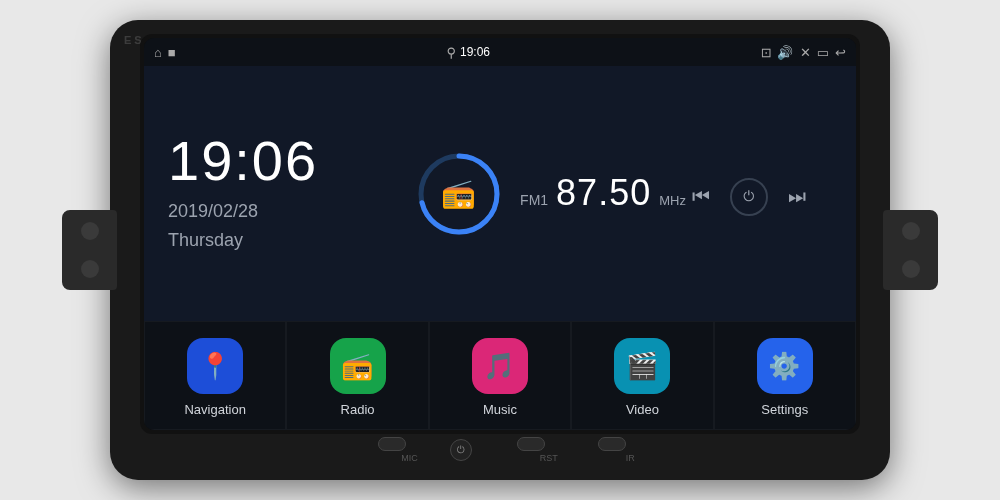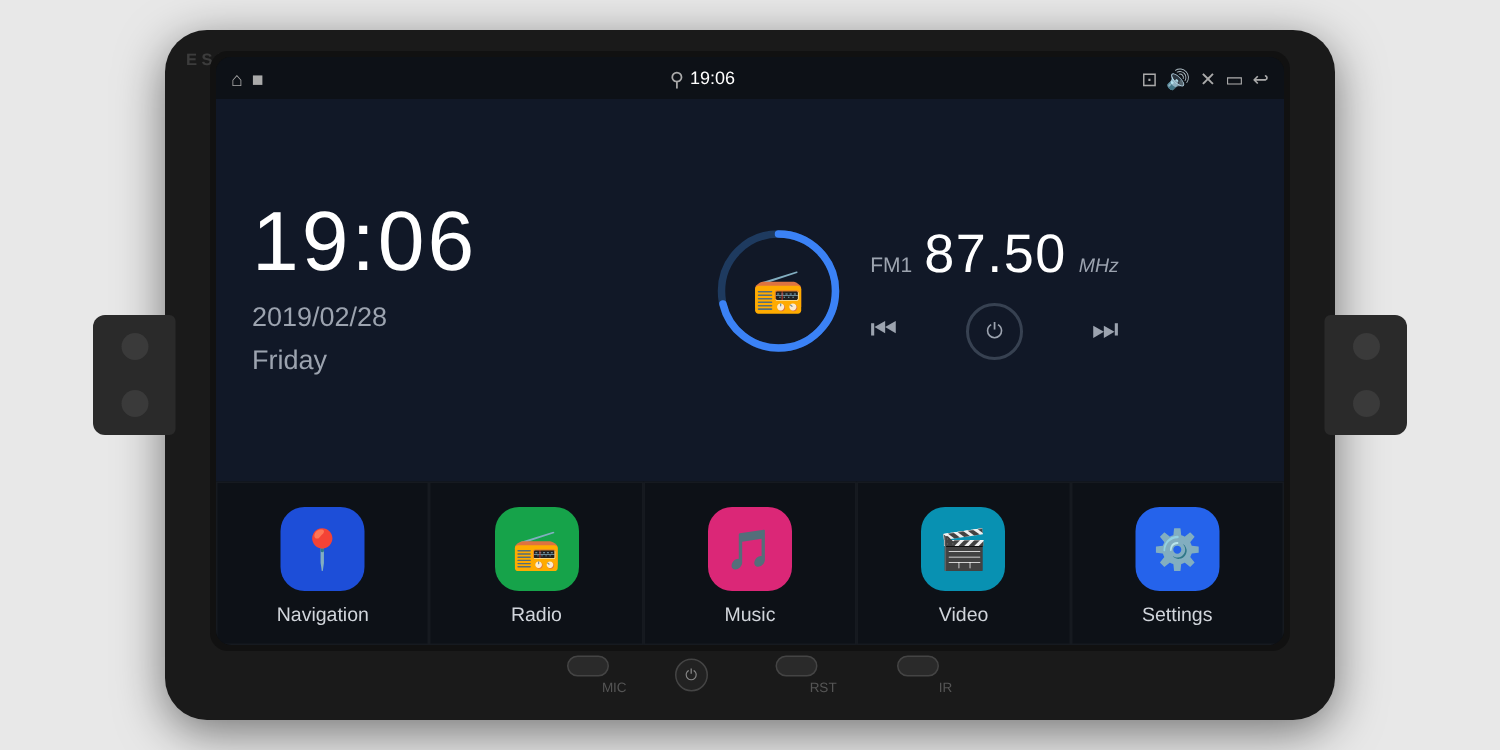--- a/index.html
+++ b/index.html
@@ -327,40 +327,40 @@
           <span class="status-icon">↩</span>
         </div>
       </div>
 
       <div class="main-content">
 
         <div class="left-panel">
           <div class="clock-time">19:06</div>
           <div class="clock-date">
             <div>2019/02/28</div>
-            <div>Friday</div>
+            <div>Thursday</div>
           </div>
         </div>
 
         <div class="middle-panel">
           <div class="radio-widget">
 
             <div class="radio-circle">
               <svg viewBox="0 0 90 90" xmlns="http://www.w3.org/2000/svg">
                 <circle cx="45" cy="45" r="38" fill="none" stroke="#1e3a5f" stroke-width="5"></circle>
                 <circle cx="45" cy="45" r="38" fill="none" stroke="#3b82f6" stroke-width="5" stroke-dasharray="200 239" stroke-dashoffset="30" stroke-linecap="round" transform="rotate(-90 45 45)"></circle>
               </svg>
               <span class="radio-icon-inner">📻</span>
             </div>
 
-            <div style="display:flex;flex-direction:column;gap:6px;">
+            <div style="display:flex;flex-direction:row;gap:6px;">
               <div style="display:flex;align-items:baseline;gap:8px;">
                 <span style="font-size:14px;color:#9ca3af;">FM1</span>
                 <span style="font-size:36px;font-weight:300;color:#fff;letter-spacing:1px;">87.50</span>
-                <span style="font-size:13px;color:#9ca3af;font-style:italic;">MHz</span>
+                <span style="font-size:13px;color:#9ca3af;">MHz</span>
               </div>
               <div style="display:flex;align-items:center;justify-content:space-between;gap:20px;margin-top:6px;">
                 <span class="radio-btn">⏮</span>
                 <div class="radio-btn-power">
                   <span style="font-size:14px;">⏻</span>
                 </div>
                 <span class="radio-btn">⏭</span>
               </div>
             </div>
           </div>

